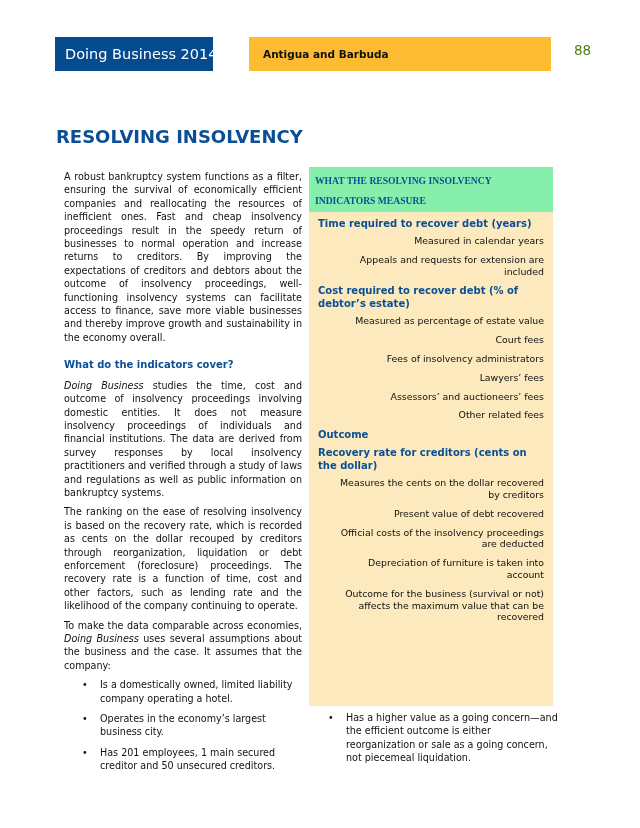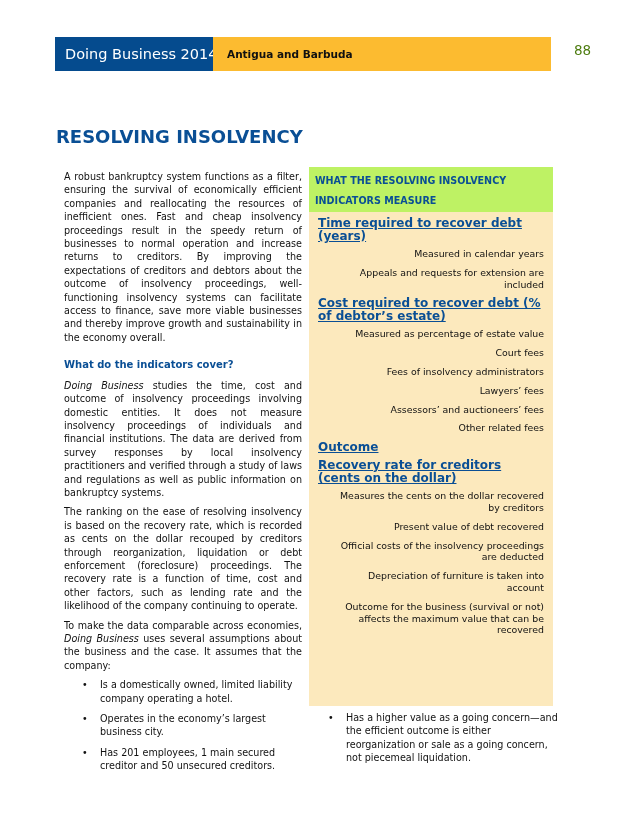--- a/index.html
+++ b/index.html
@@ -1,37 +1,37 @@
 <!DOCTYPE html>
 <html><head>
   <meta charset="utf-8">
   <style>
     * { margin: 0; padding: 0; box-sizing: border-box; }
     html, body { width: 640px; height: 828px; background: #ffffff; overflow: hidden; }
     body { position: relative; font-family: "DejaVu Sans", sans-serif; color: #111; }
 
     .header-bar { position: absolute; left: 55px; top: 37px; width: 496px; height: 34px; display: flex; }
     .header-left { width: 158px; height: 34px; background: #054b8e; color: #fff; font-size: 14.5px; display: flex; align-items: center; padding-left: 10px; white-space: nowrap; }
-    .header-right { flex: 1; background: #fcbb30; color: #111; font-weight: bold; font-size: 10.5px; display: flex; align-items: center; padding-left: 14px; }
+    .header-right { flex: 1; background: #fcbb30; color: #111; font-weight: bold; font-size: 10.5px; display: flex; align-items: center; padding-left: 14px; margin-left: 36px; }
     .page-number { position: absolute; left: 574px; top: 42px; font-size: 13.5px; color: #4d7c0f; }
 
     .page-title { position: absolute; left: 56px; top: 126px; font-size: 18px; color: #0a4f95; letter-spacing: 0; white-space: nowrap; }
 
     .left-col { position: absolute; left: 64px; top: 170px; width: 238px; font-size: 9.6px; line-height: 13.4px; }
     .left-col p { text-align: justify; margin-bottom: 6px; }
     .left-col h3 { font-size: 10px; color: #0a4f95; font-weight: bold; margin: 14px 0 7px 0; }
     .left-col em { font-style: italic; }
     .bullets { list-style: none; margin-top: 4px; }
     .bullets li { position: relative; padding-left: 36px; margin-bottom: 7px; line-height: 13.4px; }
     .bullets li .dot { position: absolute; left: 18px; top: 0; }
 
     .box { position: absolute; left: 309px; top: 167px; width: 244px; height: 539px; background: #fce9bd; }
-    .box-head { background: #bef264; height: 45px; padding: 4px 6px 0 6px; font-size: 9.6px; font-weight: bold; color: #0a4f95; line-height: 20px; }
+    .box-head { background: #86efac; height: 45px; padding: 4px 6px 0 6px; font-size: 9.6px; font-weight: bold; color: #0a4f95; line-height: 20px; font-family: Liberation Serif, serif; }
     .box-body { padding: 5px 9px 0 9px; }
-    .box-section h4 { font-size: 12px; color: #0a4f95; font-weight: bold; line-height: 13px; margin-bottom: 5px; text-decoration: underline; }
+    .box-section h4 { font-size: 10px; color: #0a4f95; font-weight: bold; line-height: 13px; margin-bottom: 5px; }
     .box-section ul { list-style: none; text-align: right; }
     .box-section li { font-size: 9.4px; padding-left: 10px; line-height: 11.8px; margin-bottom: 7px; }
     .box-section { margin-bottom: 1px; }
 
     .right-bullets { position: absolute; left: 309px; top: 711px; width: 250px; font-size: 9.6px; line-height: 13.4px; list-style: none; }
     .right-bullets li { position: relative; padding-left: 37px; }
     .right-bullets li .dot { position: absolute; left: 19px; top: 0; }
   </style>
 </head>
 <body>

